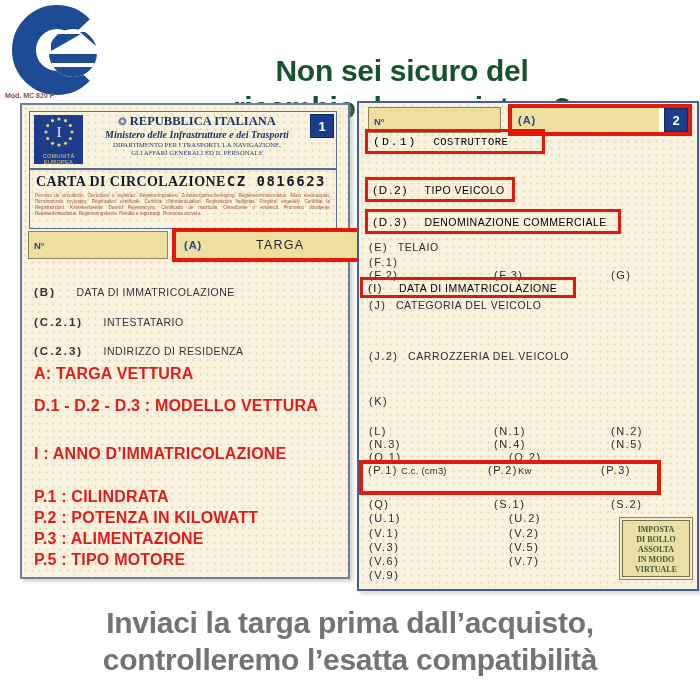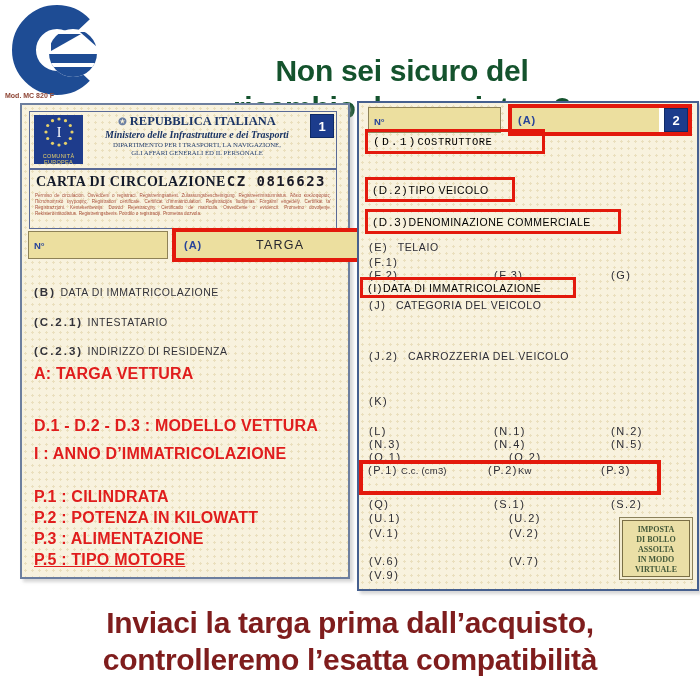--- a/index.html
+++ b/index.html
@@ -54,41 +54,41 @@
 
   .carta-title{position:absolute;left:6px;top:4px;font-family:"Liberation Serif",serif;
           font-weight:bold;font-size:14px;letter-spacing:.4px;color:#141b2b;}
   .carta-serial{position:absolute;right:10px;top:3px;font-family:"DejaVu Sans Mono",monospace;
           font-weight:bold;font-size:14px;letter-spacing:1.5px;color:#1c1c28;}
   .carta-ml{position:absolute;left:5px;right:5px;top:23px;font-size:4.6px;line-height:6px;
           color:#a8503c;text-align:justify;}
 
   .field-row{position:absolute;left:12px;white-space:nowrap;color:#33333a;}
   .f-code{font-weight:bold;font-size:11.5px;letter-spacing:2px;}
-  .f-label{font-size:10.5px;letter-spacing:.5px;margin-left:0;}
+  .f-label{font-size:10.5px;letter-spacing:.5px;margin-left:16px;}
 
   .ann{position:absolute;left:12px;color:#e01d1d;font-weight:bold;font-size:16px;
           letter-spacing:.2px;white-space:nowrap;}
 
   
   .p2row{position:absolute;left:10px;right:6px;white-space:nowrap;color:#2c2c34;
          font-size:11px;letter-spacing:1.5px;height:14px;}
   .p2row .cA{position:absolute;left:0;}
   .p2row .cB{position:absolute;left:125px;}
   .p2row .cC{position:absolute;left:242px;}
   .p2row .lbl{font-size:10.5px;letter-spacing:.6px;margin-left:5px;}
   .p2row .lbl-sm{font-size:10px;letter-spacing:.2px;margin-left:5px;}
 
   .stamp{position:absolute;left:263px;top:417px;width:68px;height:57px;background:#eadfa6;
          border:1px solid #7a6f45;box-shadow:0 0 0 2px #f3ecd0,0 0 0 3px #8a805a;
          text-align:center;font-family:"Liberation Serif",serif;font-weight:bold;font-size:8px;
          line-height:10px;color:#445a3a;padding-top:4px;box-sizing:border-box;}
 
   
-  .footer-title{position:absolute;left:0;top:604px;width:700px;text-align:center;color:#7f1d1d;
+  .footer-title{position:absolute;left:0;top:604px;width:700px;text-align:center;color:#737373;
           font-weight:bold;font-size:30px;line-height:37px;letter-spacing:-0.3px;}
 </style>
 </head>
 <body>
 
 <div id="canvas">
 
   <div class="brand-logo">
     <svg width="92" height="92" viewBox="0 0 92 92">
       <circle cx="45" cy="46" r="33" fill="none" stroke="#1e4c94" stroke-width="24" pathLength="100" stroke-dasharray="76 24" stroke-dashoffset="-12"></circle>
@@ -167,26 +167,26 @@
     <div class="field-row" style="top:207px;">
       <span class="f-code">(C.2.1)</span>
       <span class="f-label">INTESTATARIO</span>
     </div>
     <div class="field-row" style="top:236px;">
       <span class="f-code">(C.2.3)</span>
       <span class="f-label">INDIRIZZO DI RESIDENZA</span>
     </div>
 
     <div class="ann" style="top:260px;">A: TARGA VETTURA</div>
-    <div class="ann" style="top:312px;">D.1 - D.2 - D.3 : MODELLO VETTURA</div>
+    <div class="ann" style="top:292px;">D.1 - D.2 - D.3 : MODELLO VETTURA</div>
     <div class="ann" style="top:340px;">I : ANNO D’IMMATRICOLAZIONE</div>
     <div class="ann" style="top:383px;">P.1 : CILINDRATA</div>
     <div class="ann" style="top:404px;">P.2 : POTENZA IN KILOWATT</div>
     <div class="ann" style="top:425px;">P.3 : ALIMENTAZIONE</div>
-    <div class="ann" style="top:446px;text-decoration:underline;">P.5 : TIPO MOTORE</div>
+    <div class="ann" style="top:446px;">P.5 : TIPO MOTORE</div>
   </div>
 
   <div class="panel" id="panel2">
 
     <div class="yellow-box" style="position:absolute;left:9px;top:4px;width:133px;height:26px;padding:3px 5px;">
       <span style="color:#27449a;font-weight:bold;font-size:9.5px;">N°</span>
     </div>
     <div class="red-box" style="left:149px;top:1px;width:184px;height:32px;">
       <div style="width:100%;height:100%;display:flex;align-items:stretch;background:#fff;">
         <div class="yellow-box" style="flex:1;border:none;display:flex;align-items:center;">
@@ -268,20 +268,24 @@
       <span class="cC">(S.2)</span>
     </div>
     <div class="p2row" style="top:409px;">
       <span class="cA">(U.1)</span>
       <span class="cB" style="left:140px;">(U.2)</span>
     </div>
     <div class="p2row" style="top:424px;">
       <span class="cA">(V.1)</span>
       <span class="cB" style="left:140px;">(V.2)</span>
     </div>
+    <div class="p2row" style="top:438px;">
+      <span class="cA">(V.3)</span>
+      <span class="cB" style="left:140px;">(V.5)</span>
+    </div>
     <div class="p2row" style="top:452px;">
       <span class="cA">(V.6)</span>
       <span class="cB" style="left:140px;">(V.7)</span>
     </div>
     <div class="p2row" style="top:466px;">
       <span class="cA">(V.9)</span>
     </div>
 
     <div class="stamp">
       <div>IMPOSTA</div>

